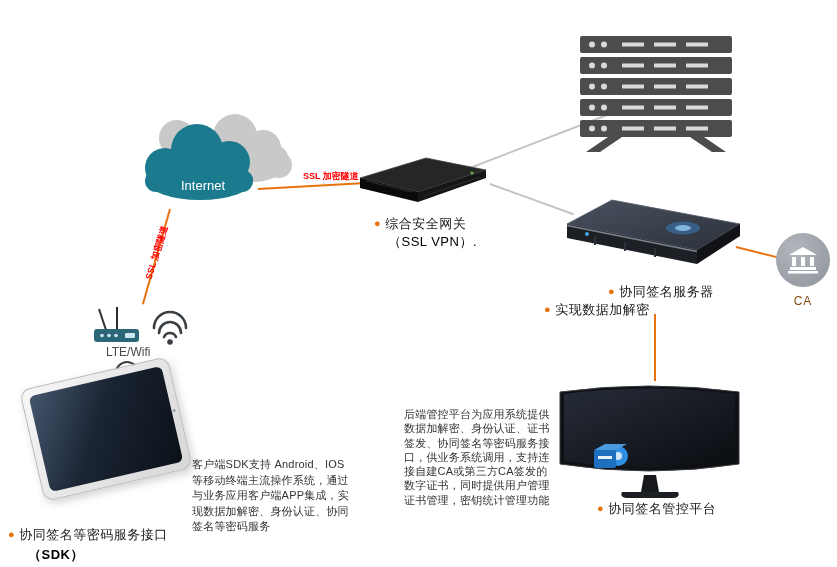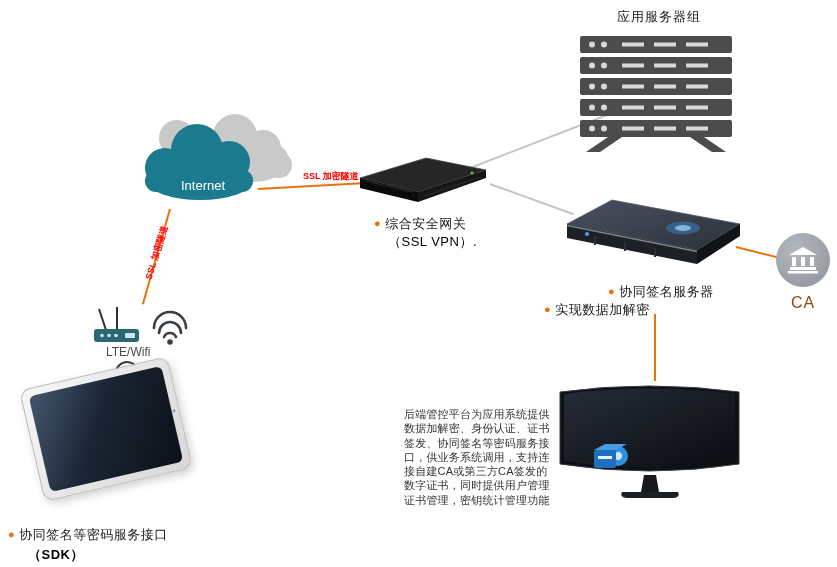--- a/index.html
+++ b/index.html
@@ -13,21 +13,21 @@
   .vline{position:absolute;width:2px;background:#e8720c;}
   .node-label{position:absolute;font-size:13px;color:#1b1b1b;white-space:nowrap;letter-spacing:0.5px;text-align:center;}
   .node-label .bullet{color:#e8720c;font-size:11px;margin-right:4px;vertical-align:1px;}
   .sub-label{position:absolute;font-size:13px;color:#000000;white-space:nowrap;letter-spacing:0.5px;}
   .para{position:absolute;font-size:11px;color:#333;line-height:1.42;letter-spacing:0.2px;}
   .ssl-label{position:absolute;font-size:9px;color:#ff0000;white-space:nowrap;font-weight:bold;}
   .ssl-label.diag{width:78px;text-align:center;transform:rotate(-73deg);}
   .title-label{position:absolute;font-size:13px;color:#1b1b1b;text-align:center;letter-spacing:1px;}
   .ca-circle{position:absolute;width:54px;height:54px;border-radius:50%;
     background:radial-gradient(circle at 35% 30%,#b2b7bd,#8d939a);display:flex;align-items:center;justify-content:center;}
-  .ca-text{position:absolute;font-size:16px;color:#8a4b0f;width:32px;text-align:center;letter-spacing:1px;}
+  .ca-text{position:absolute;font-size:12px;color:#8a4b0f;width:32px;text-align:center;letter-spacing:1px;}
   .tiny-label{position:absolute;font-size:12px;color:#4a4a4a;white-space:nowrap;}
   .tablet{position:absolute;left:30px;top:372px;width:150px;height:112px;border-radius:10px;
     background:linear-gradient(135deg,#f6f6f6,#d7d7d7);border:1px solid #b9b9b9;
     transform:rotate(-13deg);box-shadow:2px 4px 8px rgba(0,0,0,0.18);}
   .tablet .screen{position:absolute;left:7px;top:7px;right:7px;bottom:7px;border-radius:6px;
     background:linear-gradient(118deg,#33475f 0%,#1a2433 45%,#0c1118 100%);overflow:hidden;}
   .tablet .screen .glare{position:absolute;left:-30px;top:-60px;width:160px;height:160px;
     background:linear-gradient(115deg,rgba(255,255,255,0.14),rgba(255,255,255,0) 60%);transform:rotate(8deg);}
   .tablet .cam{position:absolute;right:3px;top:52px;width:3px;height:3px;border-radius:50%;background:#8fa2b5;}
 </style>
@@ -39,21 +39,20 @@
   <div class="line" style="left:258px;top:188px;width:108px;transform:rotate(-3.2deg);"></div>
   <div class="line" style="left:170px;top:208px;width:99px;transform:rotate(105.9deg);"></div>
   <div class="line gray" style="left:462px;top:170px;width:161px;transform:rotate(-21.1deg);"></div>
   <div class="line gray" style="left:490px;top:183px;width:89px;transform:rotate(19.9deg);"></div>
   <div class="line" style="left:736px;top:246px;width:46px;transform:rotate(14deg);"></div>
   <div class="vline" style="left:654px;top:314px;height:67px;"></div>
 
   <div class="ssl-label" style="left:303px;top:170px;">SSL 加密隧道</div>
   <div class="ssl-label diag" style="left:118px;top:246px;">SSL 加密隧道</div>
 
-  <div class="title-label" style="left:597px;top:8px;width:124px;">应用服务器组</div>
   <svg class="abs" style="left:578px;top:36px;" width="156" height="118" viewBox="0 0 156 118">
     <g fill="#4c4c4c">
       <rect x="2" y="0" width="152" height="17" rx="2"></rect>
       <rect x="2" y="21" width="152" height="17" rx="2"></rect>
       <rect x="2" y="42" width="152" height="17" rx="2"></rect>
       <rect x="2" y="63" width="152" height="17" rx="2"></rect>
       <rect x="2" y="84" width="152" height="17" rx="2"></rect>
       <polygon points="30,101 8,116 22,116 44,101"></polygon>
       <polygon points="112,101 126,101 148,116 134,116"></polygon>
     </g>
@@ -196,26 +195,30 @@
     <g>
       <circle cx="66" cy="80" r="10" fill="#2f8fe0"></circle>
       <circle cx="66" cy="80" r="4" fill="#cfe6f8"></circle>
       <polygon points="42,74 53,68 75,68 64,74" fill="#4a9ae0"></polygon>
       <rect x="42" y="74" width="22" height="18" rx="2" fill="#1f6fc0"></rect>
       <rect x="46" y="80" width="14" height="3" fill="#e8f2fb"></rect>
     </g>
     <polygon points="92,99 104,99 107,116 89,116" fill="#17191d"></polygon>
     <path d="M70,116 L126,116 Q129,122 119,122 L77,122 Q67,122 70,116 Z" fill="#1c1f24"></path>
   </svg>
+  <div class="node-label" style="left:597px;top:500px;">
+    <span class="bullet">●</span><span>协同签名管控平台</span>
+  </div>
 
   <div class="tablet">
     <div class="screen">
       <div class="glare"></div>
     </div>
     <div class="cam"></div>
   </div>
   <div class="node-label" style="left:8px;top:526px;">
     <span class="bullet">●</span><span>协同签名等密码服务接口</span>
   </div>
   <div class="sub-label" style="left:28px;top:546px;font-weight:bold;">（SDK）</div>
 
+  <div class="para" style="left:192px;top:457px;width:160px;">客户端SDK支持 Android、IOS等移动终端主流操作系统，通过与业务应用客户端APP集成，实现数据加解密、身份认证、协同签名等密码服务</div>
 
 </div>
 
 </body></html>

